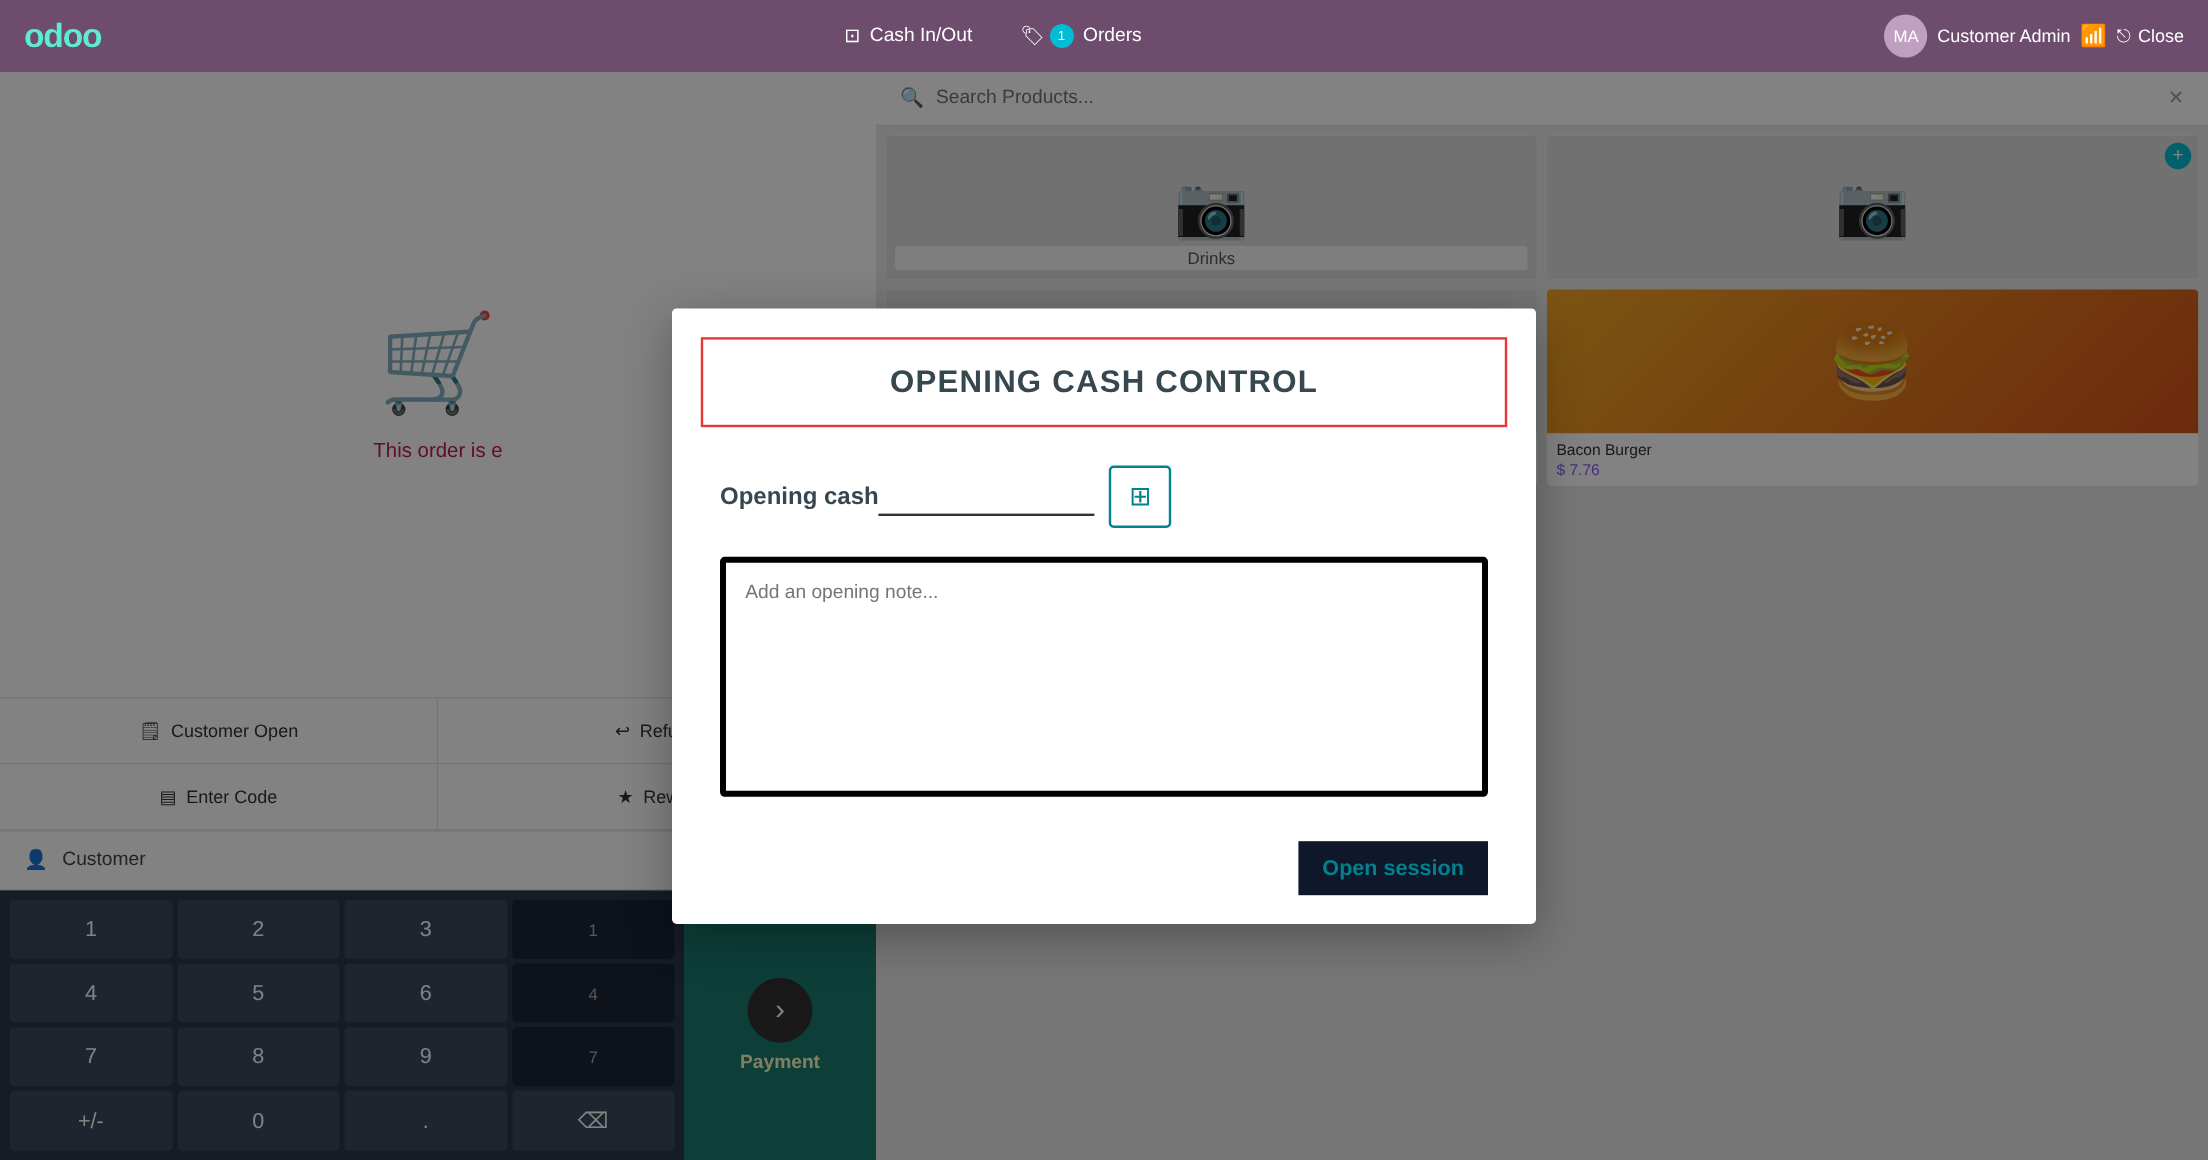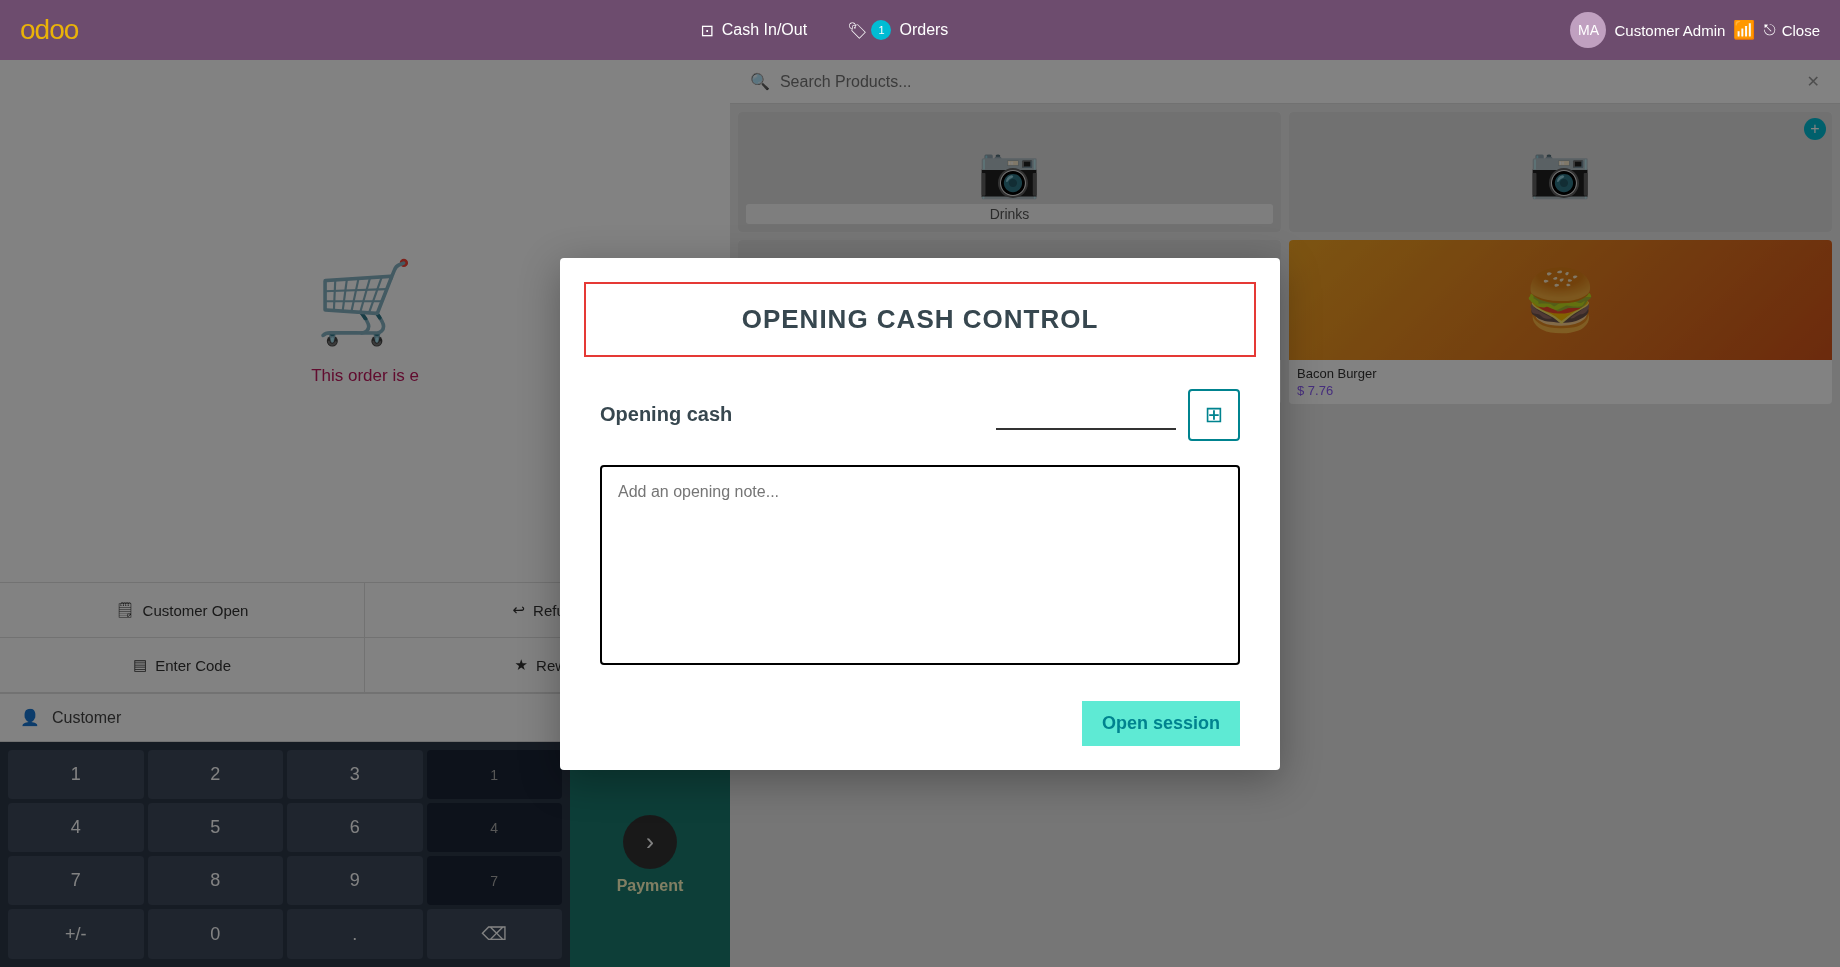--- a/index.html
+++ b/index.html
@@ -10,22 +10,22 @@
       background: #6d4c6e;
       height: 60px;
       display: flex;
       align-items: center;
       padding: 0 20px;
       color: white;
       gap: 30px;
     }
     .topnav-logo {
       font-size: 28px;
-      font-weight: normal;
-      color: #eab308;
+      font-weight: bold;
+      color: #5eead4;
       letter-spacing: -1px;
     }
     .topnav-center {
       flex: 1;
       display: flex;
       align-items: center;
       justify-content: center;
       gap: 40px;
     }
     .topnav-item {
@@ -239,21 +239,20 @@
       font-weight: bold;
       color: #37474f;
       letter-spacing: 1px;
     }
     .modal-body {
       padding: 32px 40px;
     }
     .opening-cash-row {
       display: flex;
       align-items: center;
-      justify-content: space-between;
       margin-bottom: 24px;
     }
     .opening-cash-label {
       font-size: 20px;
       font-weight: 600;
       color: #37474f;
     }
     .opening-cash-input-area {
       display: flex;
       align-items: center;
@@ -277,36 +276,36 @@
       display: flex;
       align-items: center;
       justify-content: center;
       cursor: pointer;
       color: #00838f;
       font-size: 22px;
     }
     .note-textarea {
       width: 100%;
       height: 200px;
-      border: 2px solid #000000;
+      border: 5px solid #000000;
       border-radius: 4px;
       padding: 16px;
       font-size: 16px;
       color: #999;
       resize: none;
       outline: none;
       font-family: inherit;
     }
     .modal-footer {
       padding: 0 40px 24px;
       display: flex;
       justify-content: flex-end;
     }
     .open-session-btn {
-      background: #5eead4;
+      background: #0f172a;
       color: #00838f;
       border: none;
       font-size: 18px;
       font-weight: 600;
       cursor: pointer;
       padding: 12px 20px;
     }
 
     
     .bottom-numpad-row {

